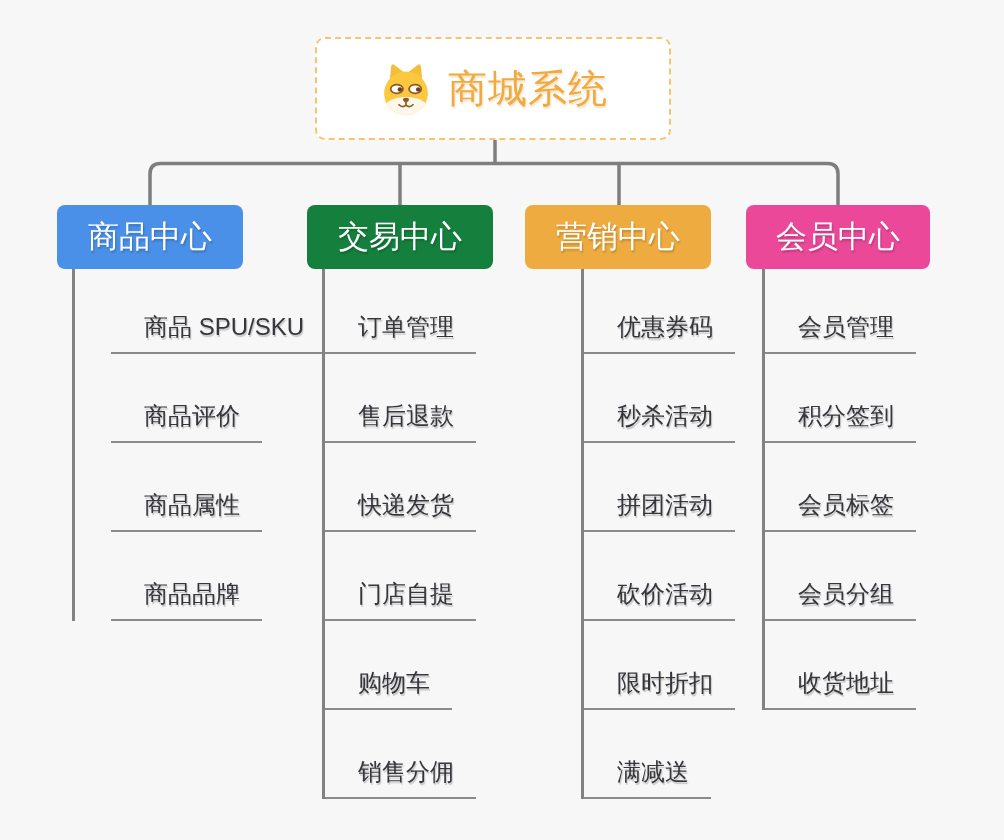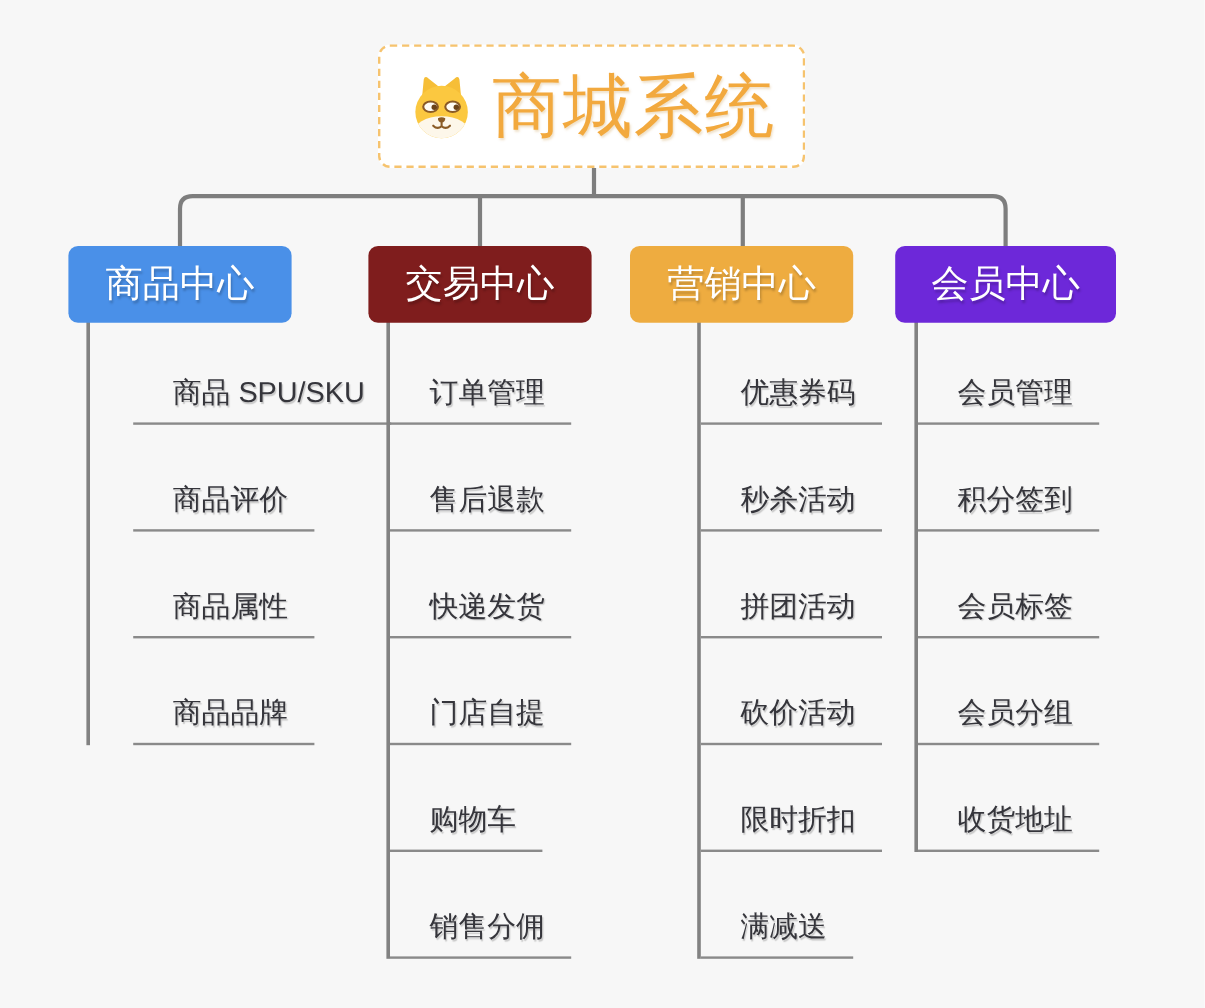--- a/index.html
+++ b/index.html
@@ -10,21 +10,21 @@
   }
   .connectors { position:absolute; left:0; top:0; z-index:0; }
 
   .root-node {
     position:absolute; left:315px; top:37px; width:356px; height:103px;
     background:#FFFFFF; border:2px dashed #F6C36E; border-radius:10px;
     box-sizing:border-box; display:flex; align-items:center; justify-content:center;
     gap:14px; z-index:3;
   }
   .root-title {
-    font-size:58px; color:#F2A93E; letter-spacing:1px; white-space:nowrap;
+    font-size:39px; color:#F2A93E; letter-spacing:1px; white-space:nowrap;
     text-shadow:1px 2px 2px rgba(190,130,30,0.25);
   }
   .dog-icon { display:inline-flex; }
 
   .branch-box {
     position:absolute; top:205px; width:186px; height:64px; border-radius:8px;
     display:flex; align-items:center; justify-content:center; z-index:2;
     color:#FFFFFF; font-size:31px; white-space:nowrap;
     text-shadow:1px 2px 2px rgba(0,0,0,0.22);
   }
@@ -79,27 +79,27 @@
         <path d="M28.5 44 Q32 42 35.5 44 Q35.5 47.5 32 48.5 Q28.5 47.5 28.5 44 Z" fill="#8A5B26"></path>
         <path d="M32 48.5 L32 51.5 M24 51 Q28 55 32 51.5 Q36 55 40 51" stroke="#8A5B26" stroke-width="2" fill="none" stroke-linecap="round"></path>
       </svg>
     </span>
     <span class="root-title">商城系统</span>
   </div>
 
   <div class="branch-box b0" style="background-color: rgb(74, 144, 232);">
     <span>商品中心</span>
   </div>
-  <div class="branch-box b1" style="background-color: #7f1d1d;">
+  <div class="branch-box b1" style="background-color: #15803d;">
     <span>交易中心</span>
   </div>
   <div class="branch-box b2" style="background-color: rgb(238, 172, 64);">
     <span>营销中心</span>
   </div>
-  <div class="branch-box b3" style="background-color: #6d28d9;">
+  <div class="branch-box b3" style="background-color: #ec4899;">
     <span>会员中心</span>
   </div>
 
   <div class="children c0">
     <div class="child">商品 SPU/SKU</div>
     <div class="child">商品评价</div>
     <div class="child">商品属性</div>
     <div class="child">商品品牌</div>
   </div>
 

